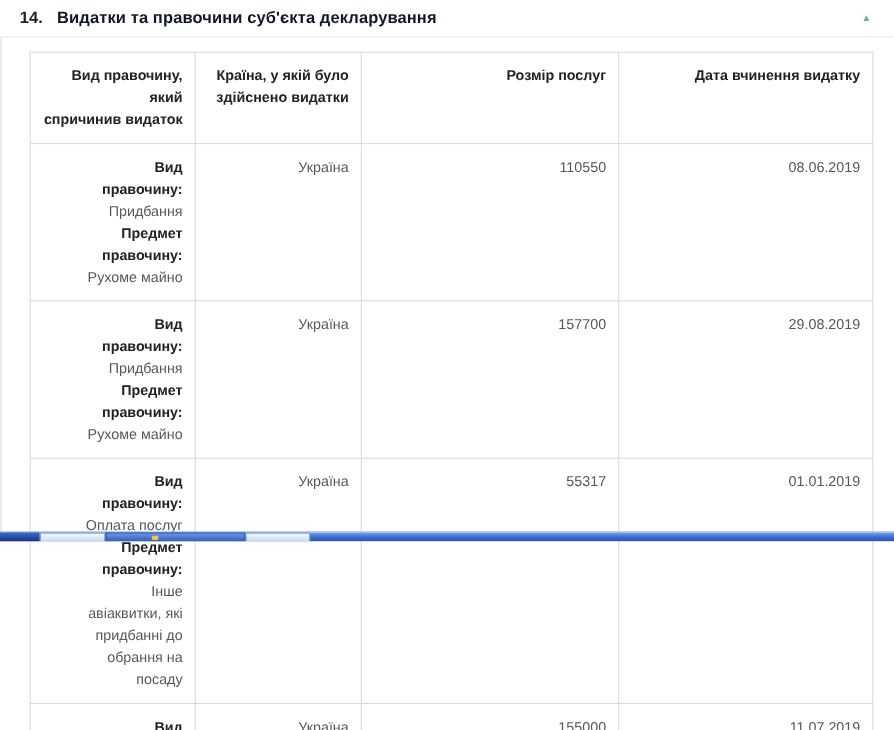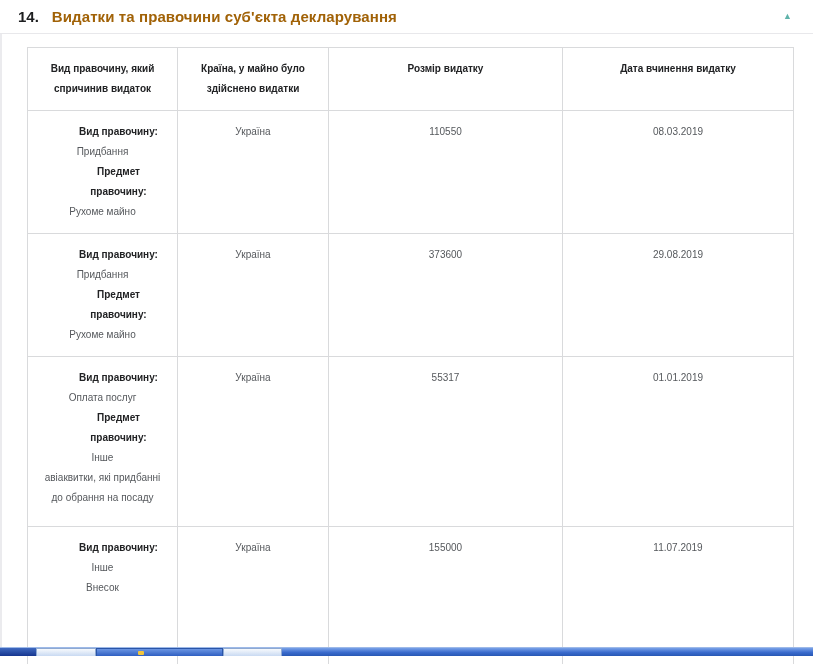--- a/index.html
+++ b/index.html
@@ -1,48 +1,48 @@
 <!DOCTYPE html>
 <html><head>
 <meta charset="utf-8">
 <style>
   * { margin:0; padding:0; box-sizing:border-box; }
   html,body { width:813px; height:664px; overflow:hidden; background:#fff;
               font-family:"Liberation Sans", sans-serif; }
-  .page { position:relative; width:813px; height:656px; background:#fff; }
+  .page { position:relative; width:813px; height:492px; background:#fff; }
 
   
   .section-header{
     position:absolute; top:0; left:0; right:0; height:34px;
     display:flex; align-items:center; padding:0 16px 0 18px;
     border-bottom:1px solid #e8e8eb; background:#fff;
   }
   .section-number{ font-weight:bold; font-size:15px; color:#1d1e20; margin-right:13px; }
-  .section-title-text{ font-weight:bold; font-size:15px; color:#a16207; letter-spacing:.1px; }
+  .section-title-text{ font-weight:bold; font-size:15px; color:#0f172a; letter-spacing:.1px; }
   .collapse-arrow{
     margin-left:auto; color:#5fb3aa; font-size:9px; line-height:9px;
     cursor:pointer; padding:2px; margin-right:3px;
   }
 
   
   .left-edge{ position:absolute; left:0; top:34px; bottom:9px; width:2px; background:#ebebee; }
 
   
   .table-wrap{ position:absolute; left:27px; top:47px; width:766px; }
   table{ border-collapse:collapse; table-layout:fixed; width:766px; }
   col.c1{ width:150px; } col.c2{ width:151px; } col.c3{ width:234px; } col.c4{ width:231px; }
   th, td{
-    border:1px solid #d9dadc; vertical-align:top; text-align:center;
-    padding:11px 11px; font-size:10px; line-height:20px;
+    border:1px solid #d9dadc; vertical-align:top; text-align:right;
+    padding:11px 11px; font-size:13px; line-height:20px;
   }
   th{ height:57px; font-weight:bold; color:#212224; white-space:pre-line; }
   td{ color:#55585c; }
   tr.r0 td{ height:120px; } tr.r1 td{ height:121px; } tr.r2 td{ height:170px; } tr.r3 td{ height:160px; }
   .lbl{ font-weight:bold; color:#212224;padding-left:32px; }
-  .val{ white-space:pre-line; }
+  .val{ white-space:pre-line;margin-left:20px; }
   .gap{ }
 
   
   .taskbar{
     position:absolute; left:0; right:0; bottom:0; height:9px;
     background:linear-gradient(#79a2e8 0%, #3a6bcd 55%, #2757b4 100%);
     border-top:1px solid #9db9e8;
   }
   .tb-seg{ position:absolute; top:0; bottom:0; }
   .tb-start{ left:0; width:36px; background:linear-gradient(#3f69c0,#16368f); }
@@ -70,47 +70,47 @@
       <colgroup>
           <col class="c1">
           <col class="c2">
           <col class="c3">
           <col class="c4">
         </colgroup>
       <thead>
         <tr>
           <th>Вид правочину, який
 спричинив видаток</th>
-          <th>Країна, у майно було
+          <th>Країна, у якій було
 здійснено видатки</th>
-          <th>Розмір видатку</th>
+          <th>Розмір послуг</th>
           <th>Дата вчинення видатку</th>
         </tr>
       </thead>
       <tbody>
         <tr class="r0">
           <td>
             <div class="lbl">Вид правочину:</div>
             <div class="val">Придбання</div>
             <div class="lbl gap">Предмет правочину:</div>
             <div class="val">Рухоме майно</div>
           </td>
           <td>Україна</td>
           <td>110550</td>
-          <td>08.03.2019</td>
+          <td>08.06.2019</td>
         </tr>
         <tr class="r1">
           <td>
             <div class="lbl">Вид правочину:</div>
             <div class="val">Придбання</div>
             <div class="lbl gap">Предмет правочину:</div>
             <div class="val">Рухоме майно</div>
           </td>
           <td>Україна</td>
-          <td>373600</td>
+          <td>157700</td>
           <td>29.08.2019</td>
         </tr>
         <tr class="r2">
           <td>
             <div class="lbl">Вид правочину:</div>
             <div class="val">Оплата послуг</div>
             <div class="lbl gap">Предмет правочину:</div>
             <div class="val">Інше
 авіаквитки, які придбанні до обрання на посаду</div>
           </td>

